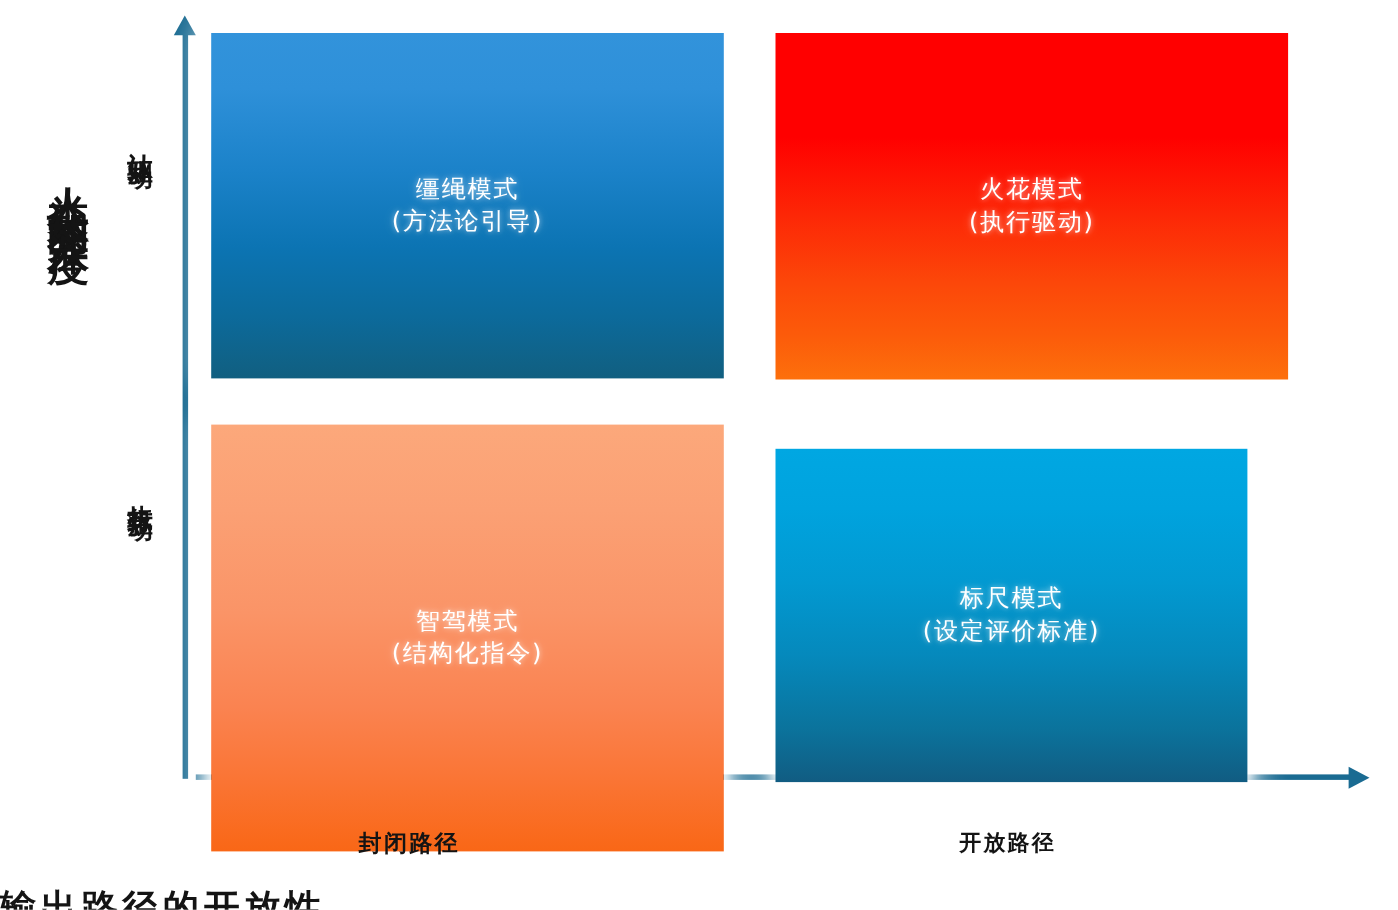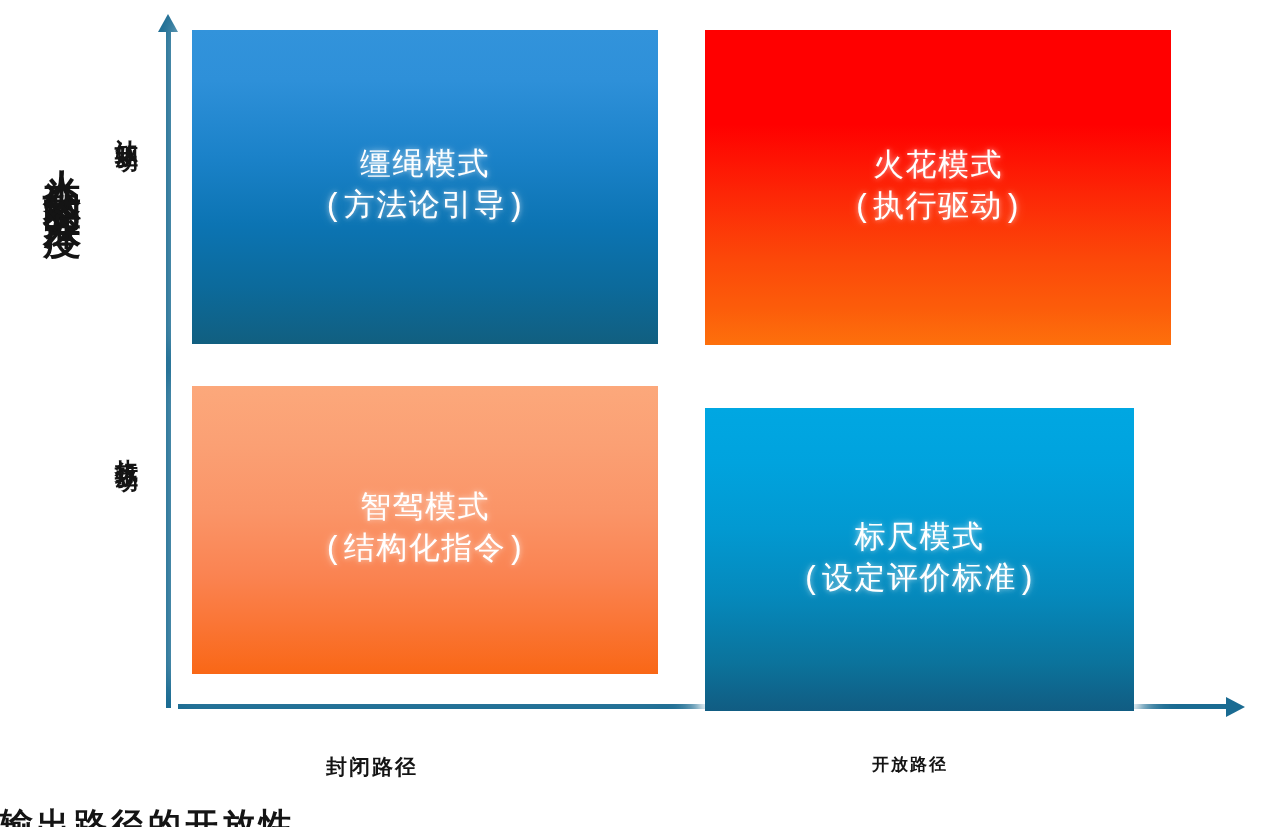--- a/index.html
+++ b/index.html
@@ -65,43 +65,42 @@
     position: absolute;
     display: flex;
     align-items: center;
     justify-content: center;
     text-align: center;
     box-shadow: 0 0 26px 10px rgba(255,255,255,0.92),
                 0 0 10px 3px rgba(255,255,255,0.85);
   }
   .quad-label {
     color: #ffffff;
-    font-size: 31px;
+    font-size: 22px;
     line-height: 1.32;
     font-weight: 500;
     letter-spacing: 1.5px;
     text-shadow: 0 0 5px rgba(255,255,255,0.55),
                  0 0 11px rgba(255,255,255,0.30);
     white-space: pre-line;
-    font-family: Liberation Mono, monospace;
   }
 
   #quad-reins {
     left: 192px;  top: 30px;
     width: 466px; height: 314px;
     background: linear-gradient(180deg, #3293DB 0%, #2E90D9 16%, #1B82C9 40%, #0C74B3 62%, #0C6A9B 82%, #115F80 100%);
   }
   #quad-spark {
     left: 705px;  top: 30px;
     width: 466px; height: 315px;
     background: linear-gradient(180deg, #FF0000 0%, #FF0000 30%, #FD2606 52%, #FC4709 72%, #FC5C0A 88%, #FD700C 100%);
   }
   #quad-autopilot {
     left: 192px;  top: 386px;
-    width: 466px; height: 288px;
+    width: 466px; height: 388px;
     background: linear-gradient(180deg, #FCA87B 0%, #FBA074 20%, #FA9467 44%, #FA8351 66%, #FA7433 84%, #F96716 100%);
   }
   #quad-ruler {
     left: 705px;  top: 408px;
     width: 429px; height: 303px;
     background: linear-gradient(180deg, #00A7E2 0%, #00A3DE 18%, #0299D1 40%, #0589BC 62%, #0B739C 84%, #115C82 100%);
   }
 
   
   .v-text {
@@ -142,21 +141,21 @@
   }
   #tick-closed {
     left: 326px;
     top: 707px;
     font-size: 21px;
     letter-spacing: 2px;
   }
   #tick-open {
     left: 872px;
     top: 707px;
-    font-size: 17px;
+    font-size: 20px;
     letter-spacing: 2px;
   }
   #x-axis-title {
     left: 0;
     top: 757px;
     width: 1271px;
     font-size: 33px;
     letter-spacing: 4px;
   }
 </style>

